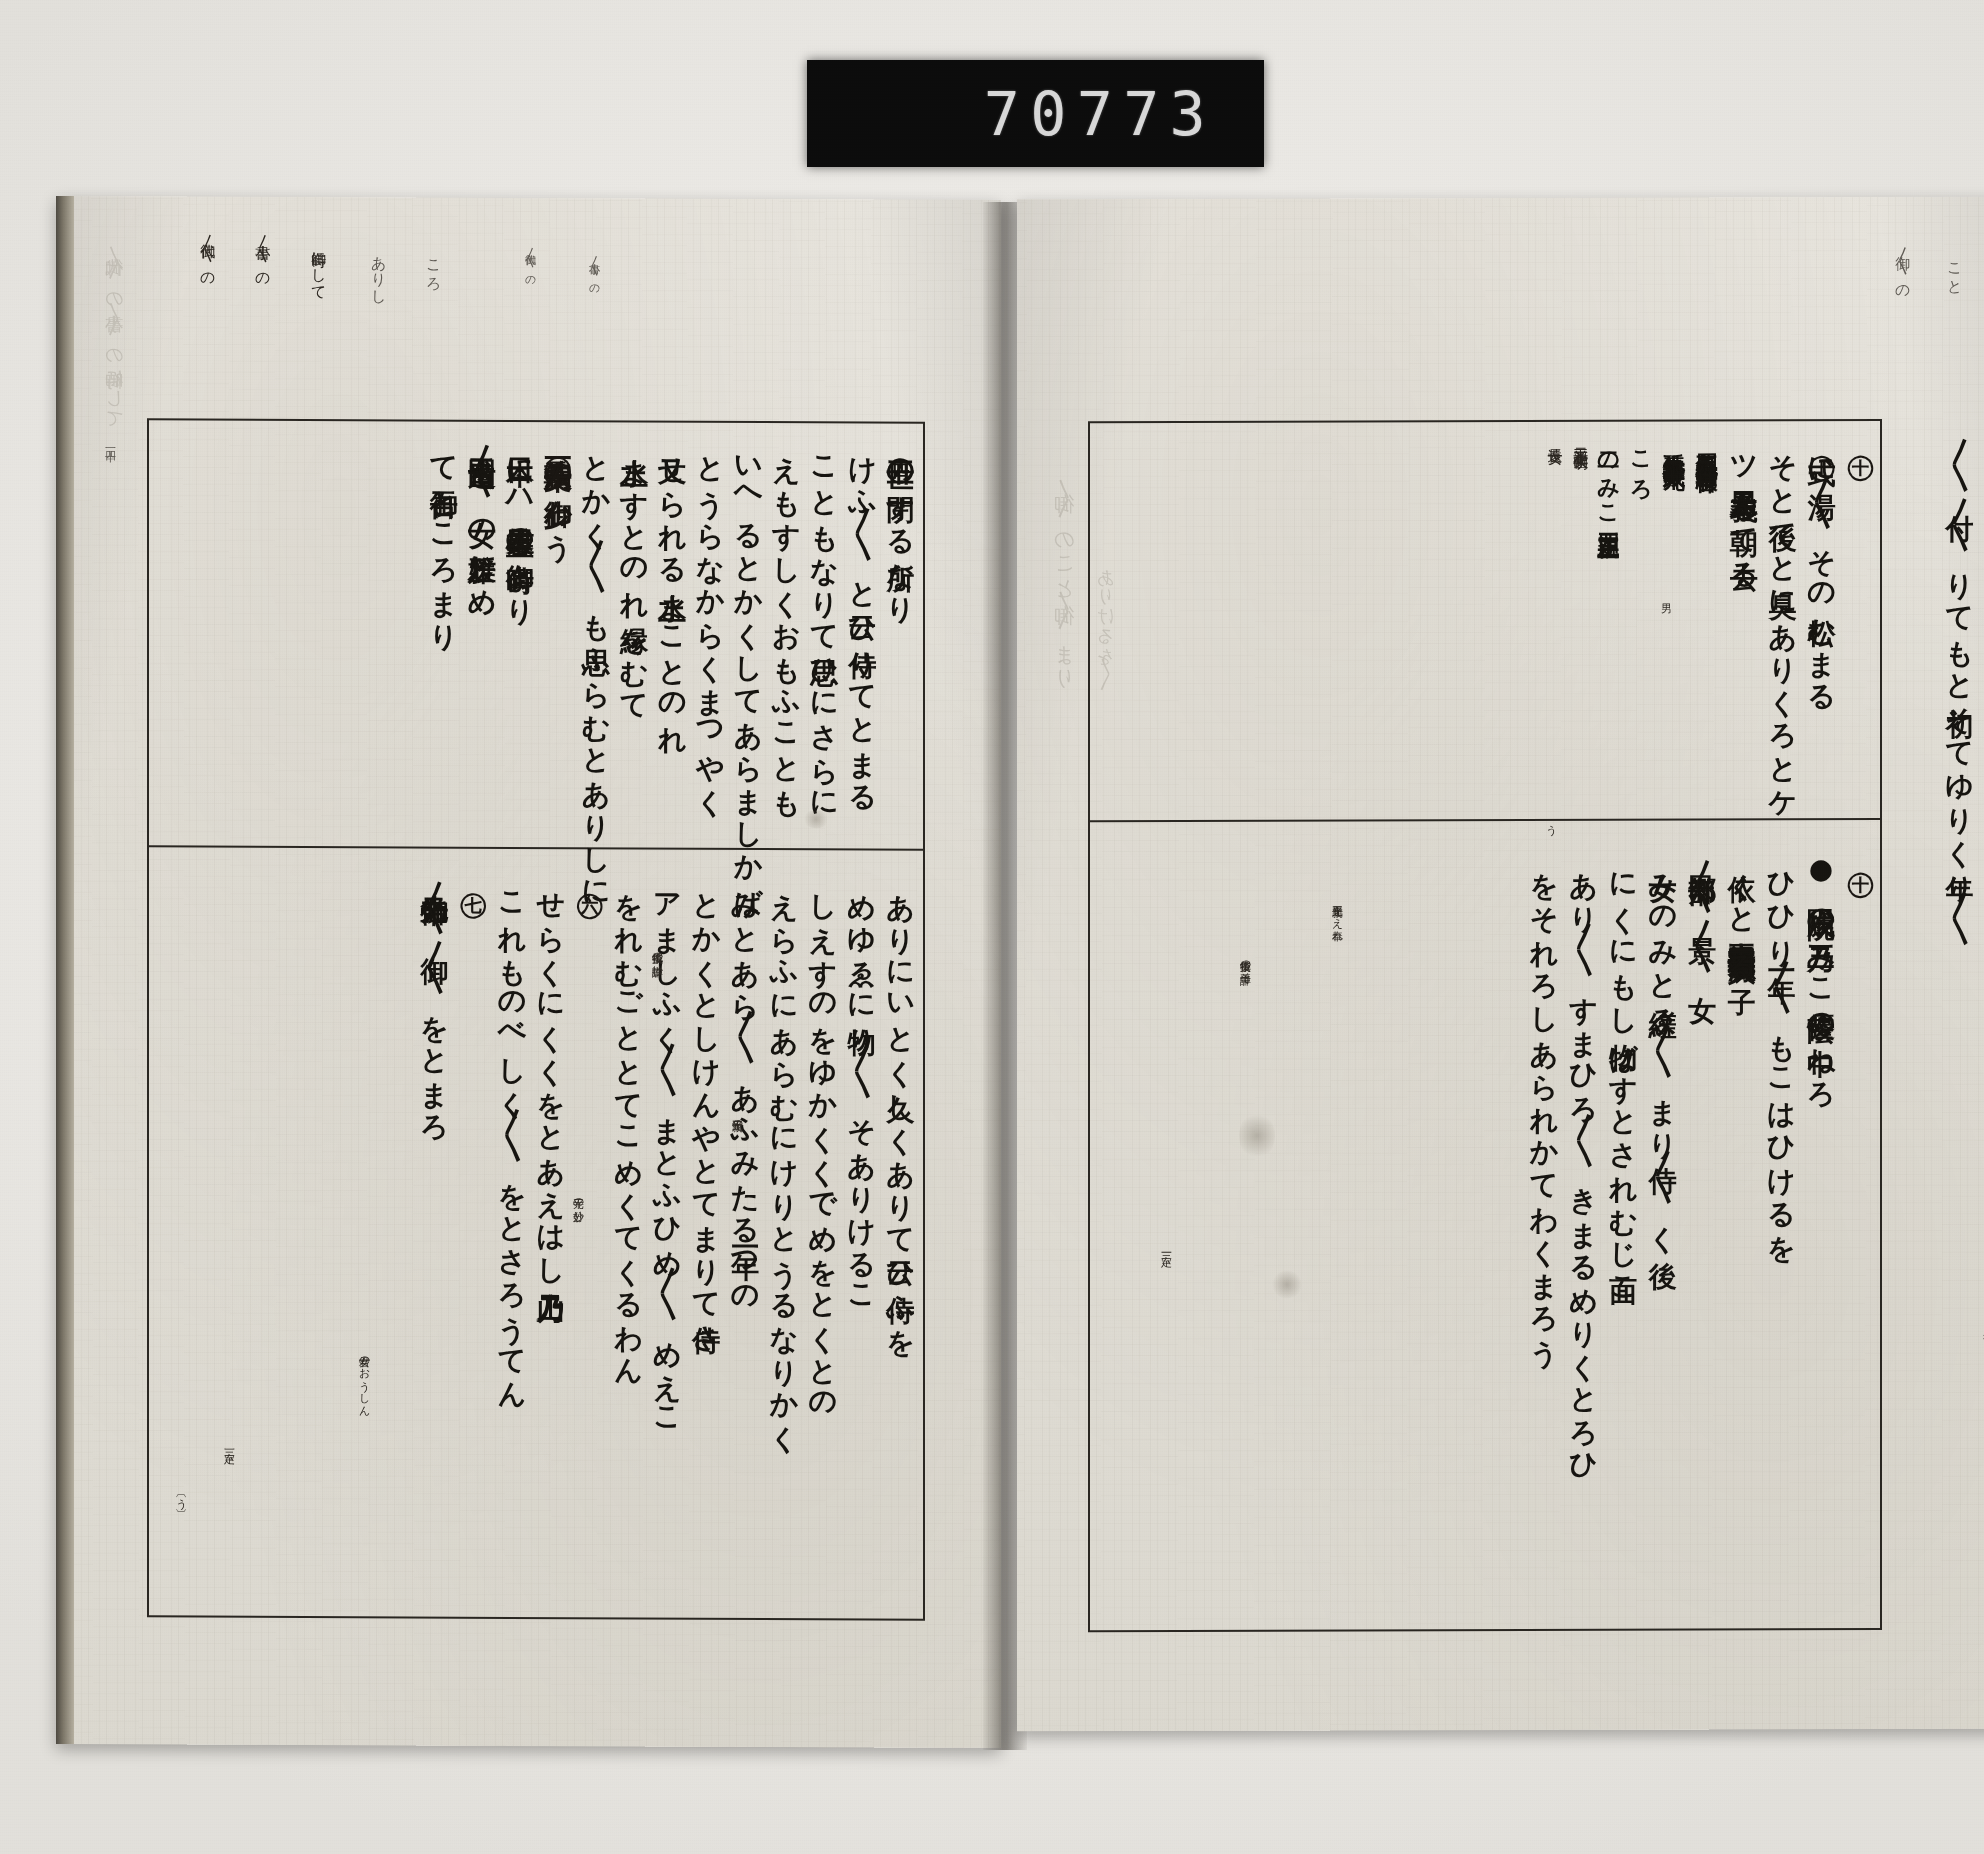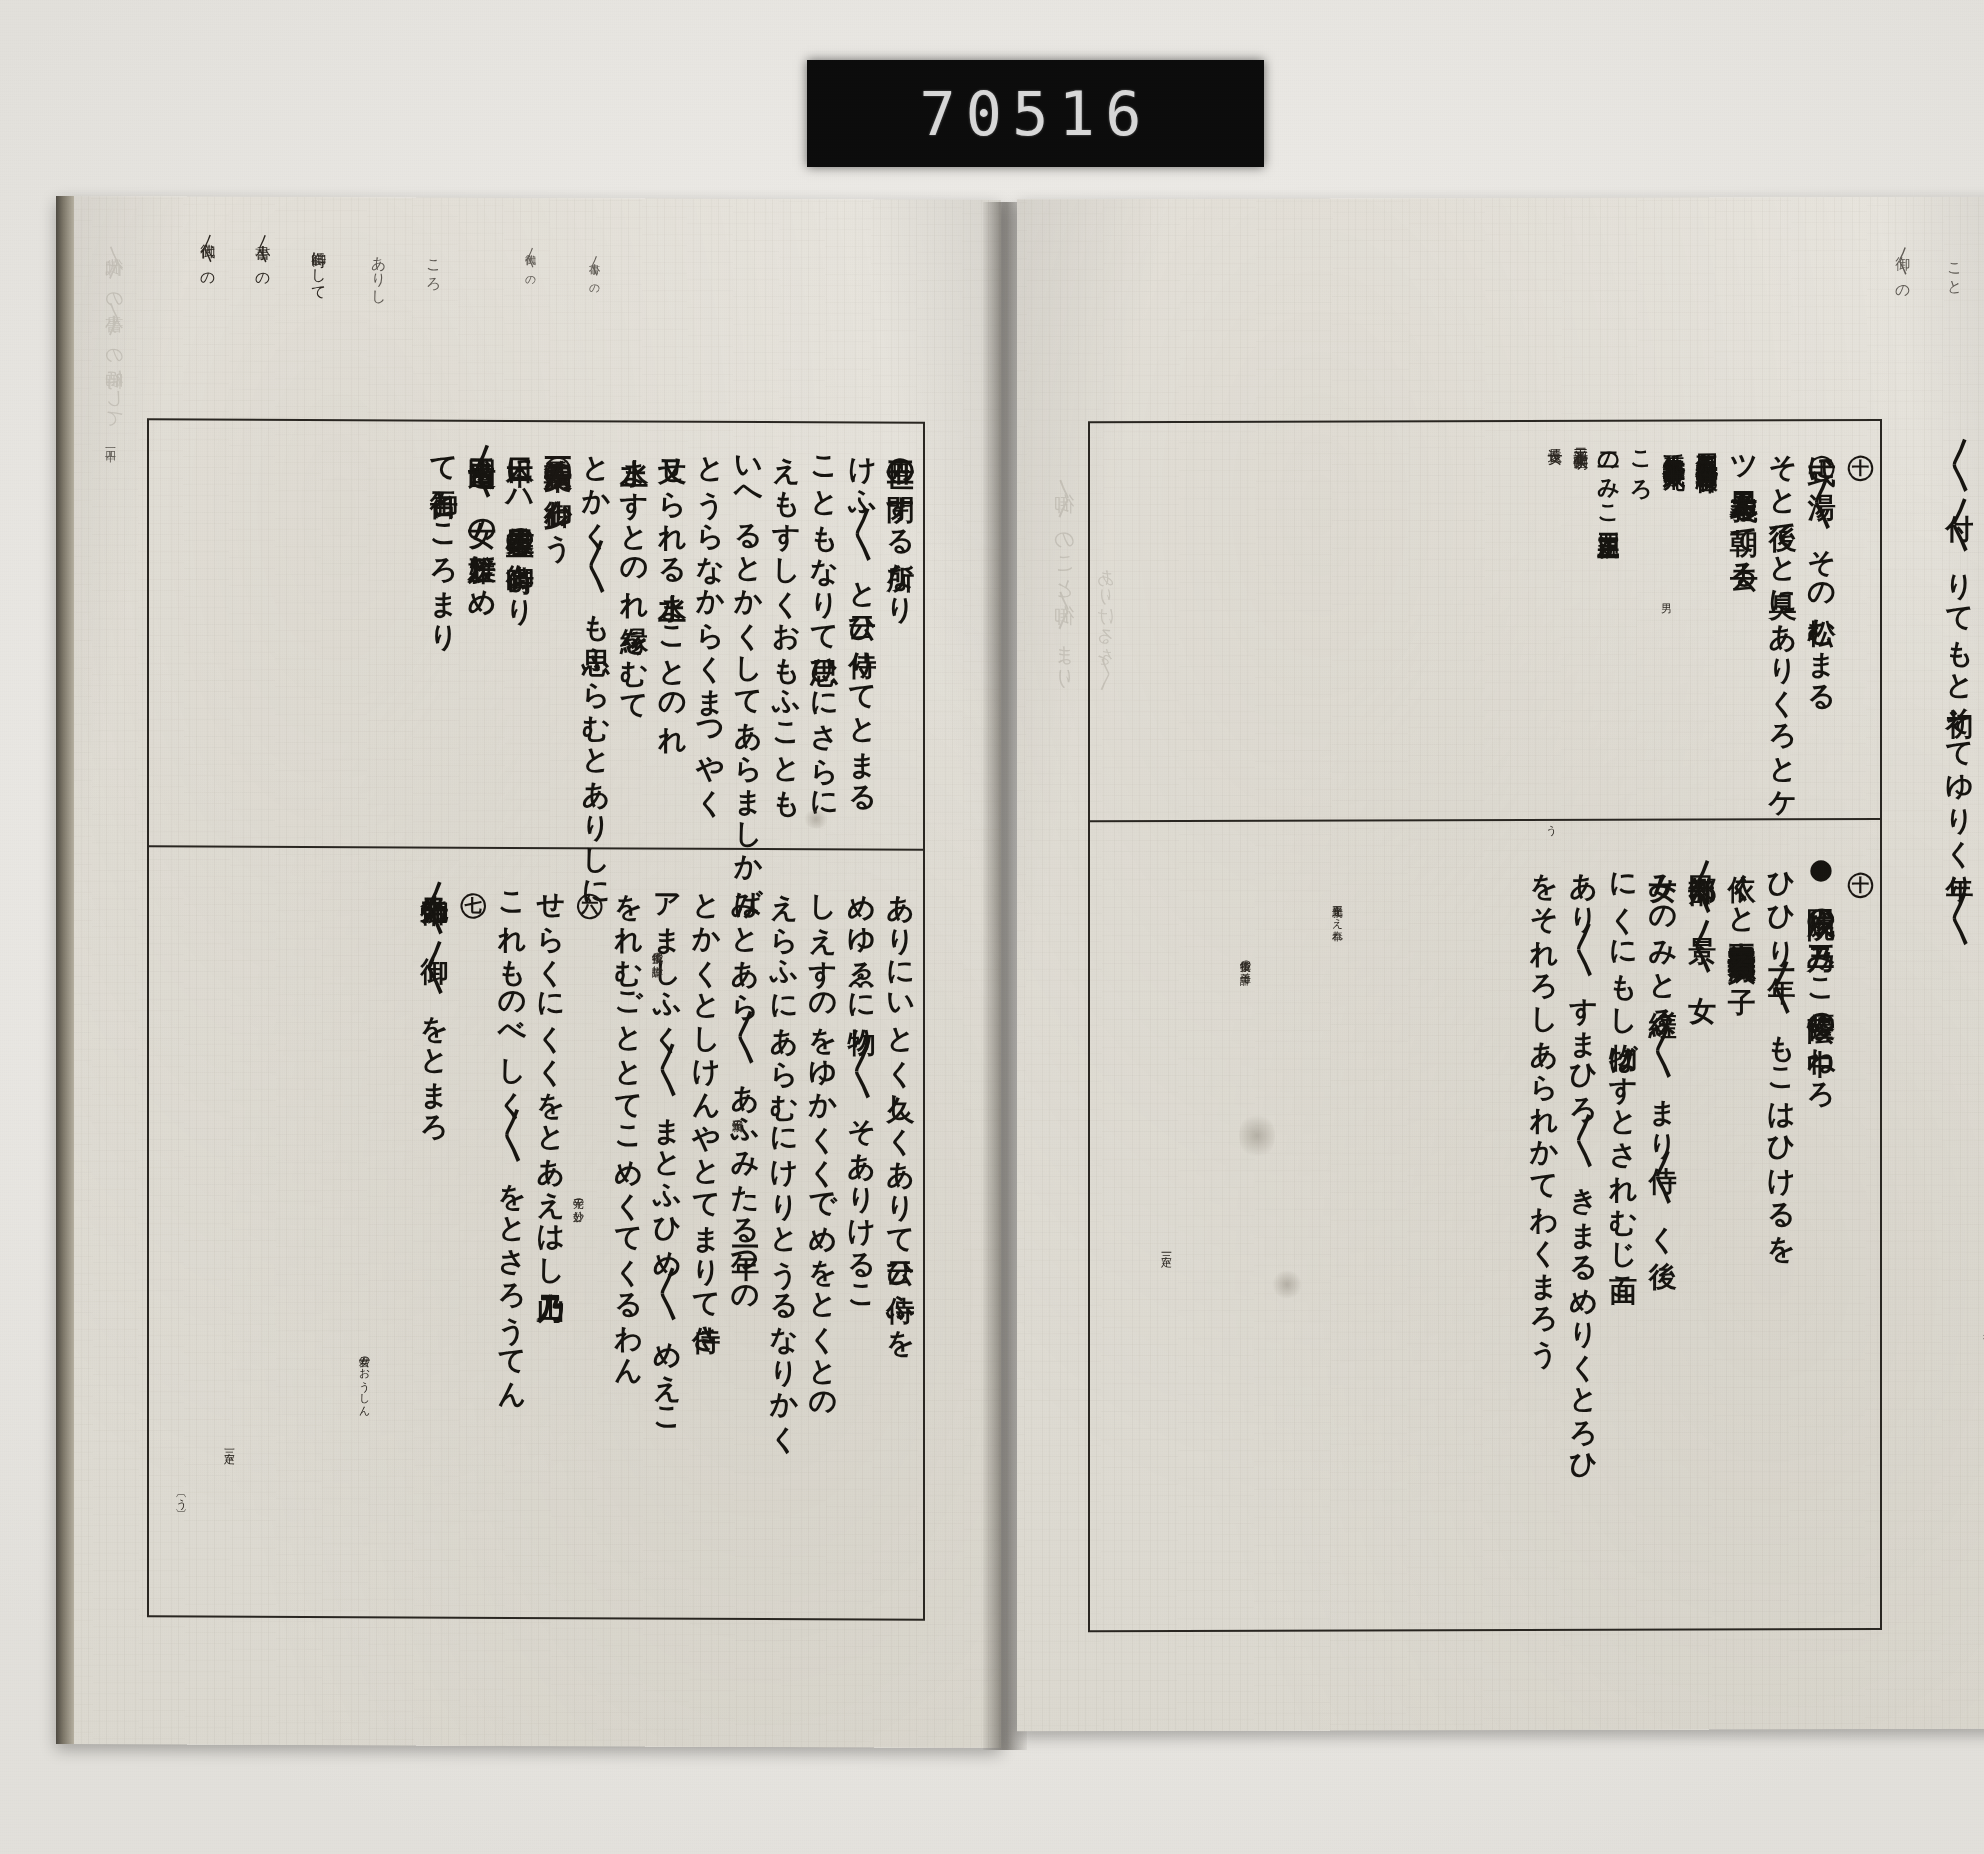--- a/index.html
+++ b/index.html
@@ -41,21 +41,21 @@
     width: 457px;
     height: 107px;
     background: #0d0d0d;
     box-shadow: 0 0 10.3px rgba(0,0,0,.55);
   }
   .filmlabel .digits {
     position: absolute;
     inset: 0;
     display: flex;
     align-items: center;
-    justify-content: center;
+    justify-content: flex-end;
     padding: 0 48px;
     box-sizing: border-box;
   }
   .seg {
     font-family: "DejaVu Sans Mono", monospace;
     font-size: 60px;
     letter-spacing: 10.3px;
     color: #d8d8d8;
     text-shadow: 0 0 2.4px rgba(255,255,255,.35);
   }
@@ -199,21 +199,21 @@
 </head>
 <body>
 
 <div id="page">
 
   <div class="backdrop"></div>
 
   <div class="filmlabel">
     <div class="digits">
       <span class="seg">70</span>
-      <span class="seg">516</span>
+      <span class="seg">773</span>
     </div>
   </div>
 
   <div class="book">
 
     <div class="page-leaf leaf-left">
       <div class="fibre"></div>
       <div class="binding-edge"></div>
 
       <div class="ghost" style="left:48px; top:48px; font-size:18px;">御代〳〵の小書〳〵の御時にして</div>

